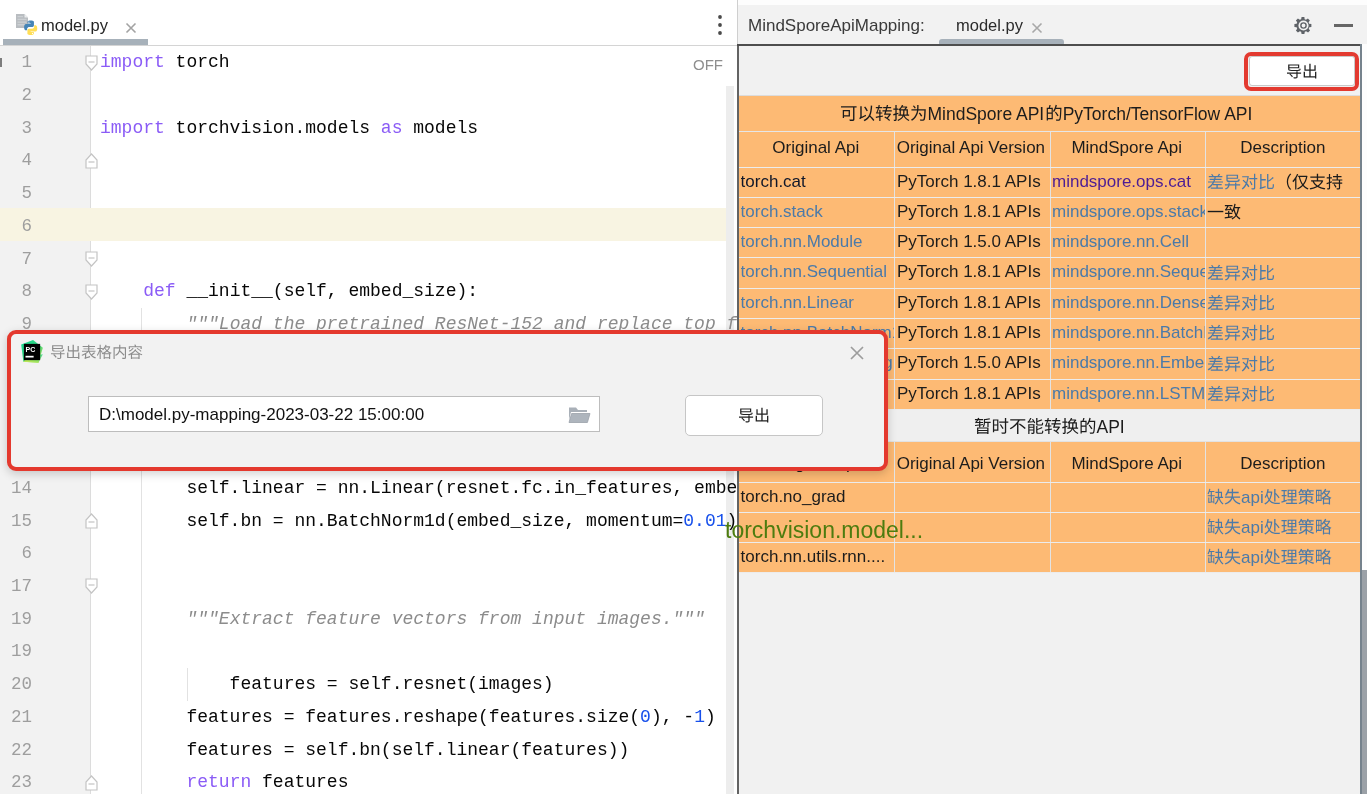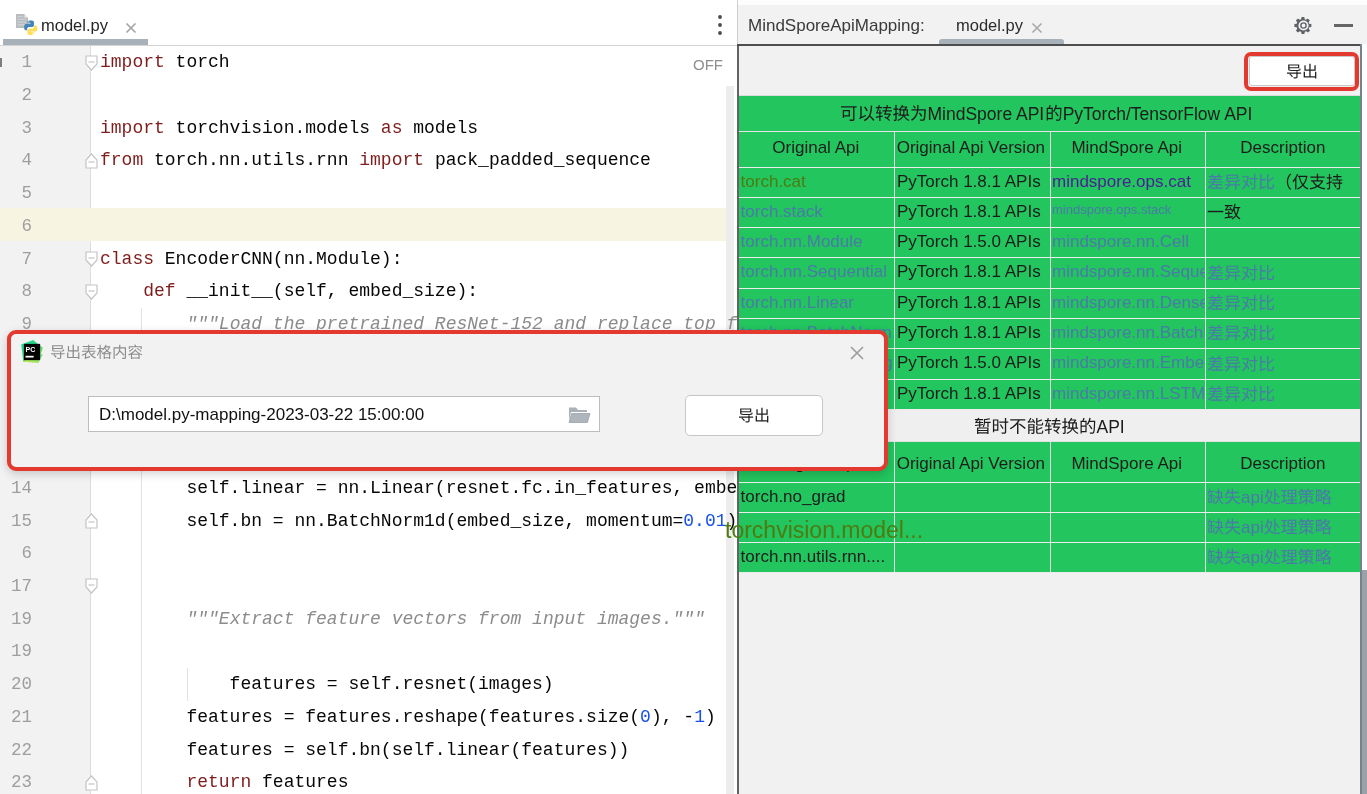--- a/index.html
+++ b/index.html
@@ -1,18 +1,18 @@
 <!DOCTYPE html>
 <html><head><meta charset="utf-8"><style>
 *{margin:0;padding:0;box-sizing:border-box}
 html,body{width:1367px;height:794px;overflow:hidden;background:#fff;font-family:"Liberation Sans",sans-serif}
 .abs{position:absolute}
 .code{position:absolute;left:100px;font-family:"Liberation Mono",monospace;font-size:18px;line-height:32.73px;white-space:pre;color:#070707}
 .num{position:absolute;left:0;width:32px;text-align:right;font-family:"Liberation Mono",monospace;font-size:17.5px;line-height:32.73px;color:#9e9e9e}
-.kw{color:#7f1d1d}.nm{color:#1750eb}.doc{color:#8c8c8c;font-style:italic}
+.kw{color:#8b5cf6}.nm{color:#1750eb}.doc{color:#8c8c8c;font-style:italic}
 </style></head><body>
 
 <svg width="0" height="0" style="position:absolute">
 <defs>
 <path id="g0" d="M44 431V349H960V431Z"></path>
 <path id="g1" d="M559 478C678 398 828 280 899 203L960 261C885 338 733 450 615 526ZM69 770V693H514C415 522 243 353 44 255C60 238 83 208 95 189C234 262 358 365 459 481V-78H540V584C566 619 589 656 610 693H931V770Z"></path>
 <path id="g2" d="M162 784C202 737 247 673 267 632L335 665C314 706 267 768 226 812ZM499 371C550 310 609 226 635 173L701 209C674 261 613 342 561 401ZM411 838V720C411 682 410 642 407 599H82V524H399C374 346 295 145 55 -11C73 -23 101 -49 114 -66C370 104 452 328 476 524H821C807 184 791 50 761 19C750 7 739 4 717 5C693 5 630 5 562 11C577 -11 587 -44 588 -67C650 -70 713 -72 748 -69C785 -65 808 -57 831 -28C870 18 884 159 900 560C900 572 901 599 901 599H484C486 641 487 682 487 719V838Z"></path>
 <path id="g3" d="M364 730V659H414L400 656C442 471 504 312 595 185C509 91 407 24 298 -17C313 -32 333 -60 343 -79C453 -33 555 33 641 125C716 38 808 -30 921 -75C933 -57 954 -28 971 -14C857 28 765 95 690 181C795 314 874 490 912 718L863 734L850 730ZM471 659H827C791 491 727 352 643 242C562 357 507 499 471 659ZM295 834C233 676 132 523 25 425C39 407 63 368 71 350C111 388 149 433 186 483V-78H260V594C302 663 338 737 368 811Z"></path>
 <path id="g4" d="M374 712C432 640 497 538 525 473L592 513C562 577 497 674 438 747ZM761 801C739 356 668 107 346 -21C364 -36 393 -70 403 -86C539 -24 632 56 697 163C777 83 860 -13 900 -77L966 -28C918 43 819 148 733 230C799 373 827 558 841 798ZM141 20C166 43 203 65 493 204C487 220 477 253 473 274L240 165V763H160V173C160 127 121 95 100 82C112 68 134 38 141 20Z"></path>
 <path id="g5" d="M99 669V-82H173V595H462C457 463 420 298 199 179C217 166 242 138 253 122C388 201 460 296 498 392C590 307 691 203 742 135L804 184C742 259 620 376 521 464C531 509 536 553 538 595H829V20C829 2 824 -4 804 -5C784 -5 716 -6 645 -3C656 -24 668 -58 671 -79C761 -79 823 -79 858 -67C892 -54 903 -30 903 19V669H539V840H463V669Z"></path>
@@ -50,25 +50,23 @@
 <div class="abs" style="left:0;top:208.2px;width:726px;height:33px;background:#f8f4e2"></div>
 <div class="abs" style="left:141px;top:308px;width:1px;height:486px;background:#e2e2e2"></div>
 <div class="abs" style="left:187px;top:668px;width:1px;height:33px;background:#e2e2e2"></div>
 <div class="abs" style="left:726px;top:86px;width:8px;height:708px;background:#ededed"></div>
 <div class="num" style="top:46.30px">1</div>
 <div class="code" style="top:46.30px"><span class="kw">import</span> torch</div>
 <div class="num" style="top:79.03px">2</div>
 <div class="num" style="top:111.76px">3</div>
 <div class="code" style="top:111.76px"><span class="kw">import</span> torchvision.models <span class="kw">as</span> models</div>
 <div class="num" style="top:144.49px">4</div>
-<div class="code" style="top:144.49px"><span class="kw">from</span> torch.nn.utils.rnn <span class="kw">import</span> pack_padded_sequence</div>
 <div class="num" style="top:177.22px">5</div>
 <div class="num" style="top:209.95px">6</div>
 <div class="num" style="top:242.68px">7</div>
-<div class="code" style="top:242.68px"><span class="kw">class</span> EncoderCNN(nn.Module):</div>
 <div class="num" style="top:275.41px">8</div>
 <div class="code" style="top:275.41px">    <span class="kw">def</span> __init__(self, embed_size):</div>
 <div class="num" style="top:308.14px">9</div>
 <div class="code" style="top:308.14px">        <span class="doc">"""Load the pretrained ResNet-152 and replace top fc layer."""</span></div>
 <div class="num" style="top:340.87px">10</div>
 <div class="code" style="top:340.87px">        super(EncoderCNN, self).__init__()</div>
 <div class="num" style="top:373.60px">11</div>
 <div class="code" style="top:373.60px">        resnet = models.resnet152(pretrained=<span class="kw">True</span>)</div>
 <div class="num" style="top:406.33px">12</div>
 <div class="code" style="top:406.33px">        modules = list(resnet.children())[:-<span class="nm">1</span>]</div>
@@ -135,21 +133,21 @@
 <path d="M16.75 23 c3.3 0 3.1 -1.45 3.1 -1.45 v-1.5 h-3.2 v-0.5 h4.4 c0 0 2.2 0.25 2.2 -3.1 c0 -3.35 -1.9 -3.2 -1.9 -3.2 h-1.15 v1.55 c0 0 0.05 1.9 -1.9 1.9 h-3.1 c0 0 -1.8 -0.03 -1.8 1.75 v3 c0 0 -0.25 1.55 3.35 1.55 z m1.7 -1 a0.58 0.58 0 1 1 0 -1.16 a0.58 0.58 0 1 1 0 1.16 z" fill="#ffde57"></path>
 </g>
     </svg>
 <svg class="abs" style="left:714px;top:13px" width="12" height="26">
       <circle cx="6" cy="4" r="1.9" fill="#4a4a4a"></circle>
       <circle cx="6" cy="12" r="1.9" fill="#4a4a4a"></circle>
       <circle cx="6" cy="20" r="1.9" fill="#4a4a4a"></circle>
     </svg>
 <div class="abs" style="left:693px;top:56px;font-size:15px;color:#8e8e8e">OFF</div>
 </div>
-<div class="abs" style="left:737px;top:0;width:630px;height:794px;background:#22c55e;overflow:hidden">
+<div class="abs" style="left:737px;top:0;width:630px;height:794px;background:#fdba74;overflow:hidden">
 <div class="abs" style="left:0;top:0;width:630px;height:44px;background:#f2f2f2"></div>
 <div class="abs" style="left:0;top:0;width:630px;height:4.5px;background:#fdfdfd"></div>
 <div class="abs" style="left:11px;top:15.5px;font-size:17px;color:#3a3a3a">MindSporeApiMapping:</div>
 <div class="abs" style="left:219px;top:15.5px;font-size:16.5px;color:#2b2b2b">model.py</div>
 <svg class="abs" style="left:293px;top:21px" width="14" height="14">
       <path d="M2.5 2.5 L11.5 11.5 M11.5 2.5 L2.5 11.5" stroke="#a8a8a8" stroke-width="1.6"></path>
     </svg>
 <div class="abs" style="left:201.5px;top:39px;width:125px;height:6.5px;background:#a7b1ba;border-radius:3px"></div>
 <svg class="abs" style="left:556px;top:15px" width="21" height="21" viewBox="0 0 24 24">
 <path fill="#5f6368" d="M12 8.2a3.8 3.8 0 1 0 0 7.6a3.8 3.8 0 0 0 0-7.6zm0 6a2.2 2.2 0 1 1 0-4.4a2.2 2.2 0 0 1 0 4.4z"></path>
@@ -208,36 +206,36 @@
 <svg style="position:absolute;left:973.65px;top:415.53px;overflow:visible;z-index:5" width="153" height="27">
     <use href="#g19" fill="#1c1c1c" transform="translate(0.00 16.62) scale(0.017500 -0.017500)"></use>
     <use href="#g18" fill="#1c1c1c" transform="translate(17.50 16.62) scale(0.017500 -0.017500)"></use>
     <use href="#g1" fill="#1c1c1c" transform="translate(35.00 16.62) scale(0.017500 -0.017500)"></use>
     <use href="#g27" fill="#1c1c1c" transform="translate(52.50 16.62) scale(0.017500 -0.017500)"></use>
     <use href="#g30" fill="#1c1c1c" transform="translate(70.00 16.62) scale(0.017500 -0.017500)"></use>
     <use href="#g16" fill="#1c1c1c" transform="translate(87.50 16.62) scale(0.017500 -0.017500)"></use>
     <use href="#g24" fill="#1c1c1c" transform="translate(105.00 16.62) scale(0.017500 -0.017500)"></use>
     <text x="122.50" y="16.62" font-size="17.50px" fill="#1c1c1c" font-family="Liberation Sans, sans-serif">API</text>
   </svg>
-<div class="abs" style="left:740.6px;top:171.5px;width:153px;font-size:17px;color:#4d7c0f;white-space:nowrap;overflow:hidden">torch.cat</div>
+<div class="abs" style="left:740.6px;top:171.5px;width:153px;font-size:17px;color:#0f172a;white-space:nowrap;overflow:hidden">torch.cat</div>
 <div class="abs" style="left:897px;top:171.5px;width:152px;font-size:17px;color:#1c1c1c;white-space:nowrap;overflow:hidden">PyTorch 1.8.1 APIs</div>
 <div class="abs" style="left:1052px;top:171.5px;width:153px;font-size:17px;color:#4c1d95;white-space:nowrap;overflow:hidden">mindspore.ops.cat</div>
 <svg style="position:absolute;left:1207.00px;top:171.96px;overflow:visible;z-index:5" width="138" height="26">
     <use href="#g13" fill="#4b7aa9" transform="translate(0.00 16.15) scale(0.017000 -0.017000)"></use>
     <use href="#g14" fill="#4b7aa9" transform="translate(17.00 16.15) scale(0.017000 -0.017000)"></use>
     <use href="#g11" fill="#4b7aa9" transform="translate(34.00 16.15) scale(0.017000 -0.017000)"></use>
     <use href="#g21" fill="#4b7aa9" transform="translate(51.00 16.15) scale(0.017000 -0.017000)"></use>
     <use href="#g31" fill="#1c1c1c" transform="translate(68.00 16.15) scale(0.017000 -0.017000)"></use>
     <use href="#g3" fill="#1c1c1c" transform="translate(85.00 16.15) scale(0.017000 -0.017000)"></use>
     <use href="#g17" fill="#1c1c1c" transform="translate(102.00 16.15) scale(0.017000 -0.017000)"></use>
     <use href="#g15" fill="#1c1c1c" transform="translate(119.00 16.15) scale(0.017000 -0.017000)"></use>
   </svg>
 <div class="abs" style="left:740.6px;top:201.8px;width:153px;font-size:17px;color:#4b7aa9;white-space:nowrap;overflow:hidden">torch.stack</div>
 <div class="abs" style="left:897px;top:201.8px;width:152px;font-size:17px;color:#1c1c1c;white-space:nowrap;overflow:hidden">PyTorch 1.8.1 APIs</div>
-<div class="abs" style="left:1052px;top:201.8px;width:153px;font-size:13px;color:#4b7aa9;white-space:nowrap;overflow:hidden">mindspore.ops.stack</div>
+<div class="abs" style="left:1052px;top:201.8px;width:153px;font-size:17px;color:#4b7aa9;white-space:nowrap;overflow:hidden">mindspore.ops.stack</div>
 <svg style="position:absolute;left:1207.00px;top:202.26px;overflow:visible;z-index:5" width="36" height="26">
     <use href="#g0" fill="#1c1c1c" transform="translate(0.00 16.15) scale(0.017000 -0.017000)"></use>
     <use href="#g28" fill="#1c1c1c" transform="translate(17.00 16.15) scale(0.017000 -0.017000)"></use>
   </svg>
 <div class="abs" style="left:740.6px;top:232.1px;width:153px;font-size:17px;color:#4b7aa9;white-space:nowrap;overflow:hidden">torch.nn.Module</div>
 <div class="abs" style="left:897px;top:232.1px;width:152px;font-size:17px;color:#1c1c1c;white-space:nowrap;overflow:hidden">PyTorch 1.5.0 APIs</div>
 <div class="abs" style="left:1052px;top:232.1px;width:153px;font-size:17px;color:#4b7aa9;white-space:nowrap;overflow:hidden">mindspore.nn.Cell</div>
 <div class="abs" style="left:740.6px;top:262.3px;width:153px;font-size:17px;color:#4b7aa9;white-space:nowrap;overflow:hidden">torch.nn.Sequential</div>
 <div class="abs" style="left:897px;top:262.3px;width:152px;font-size:17px;color:#1c1c1c;white-space:nowrap;overflow:hidden">PyTorch 1.8.1 APIs</div>
 <div class="abs" style="left:1052px;top:262.3px;width:153px;font-size:17px;color:#4b7aa9;white-space:nowrap;overflow:hidden">mindspore.nn.Sequential</div>

